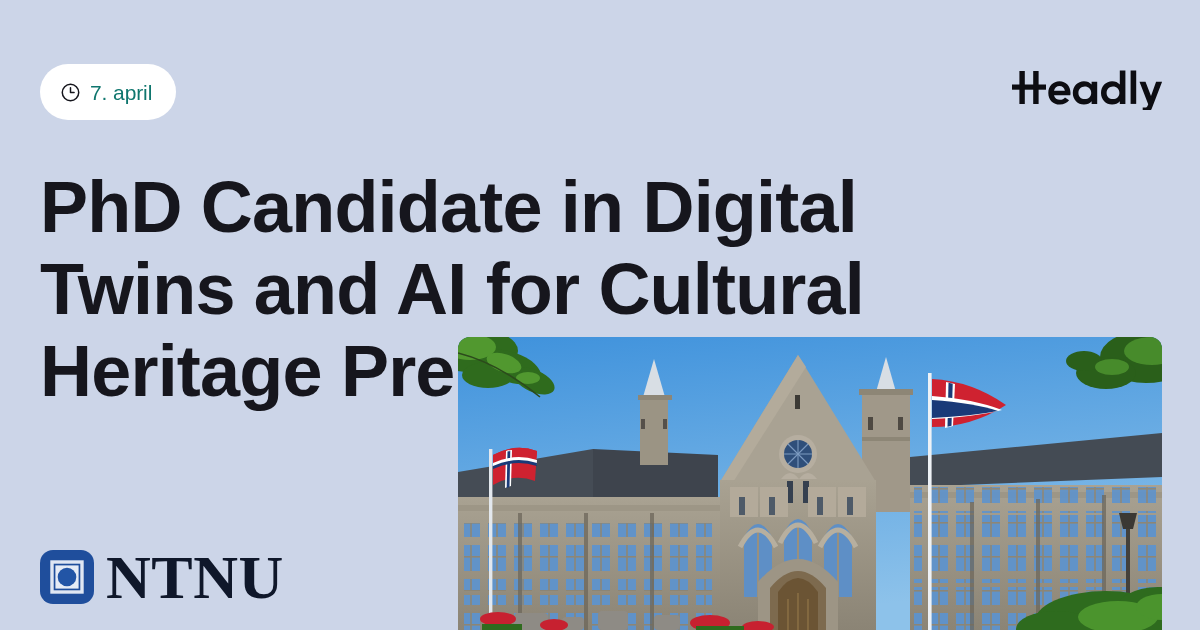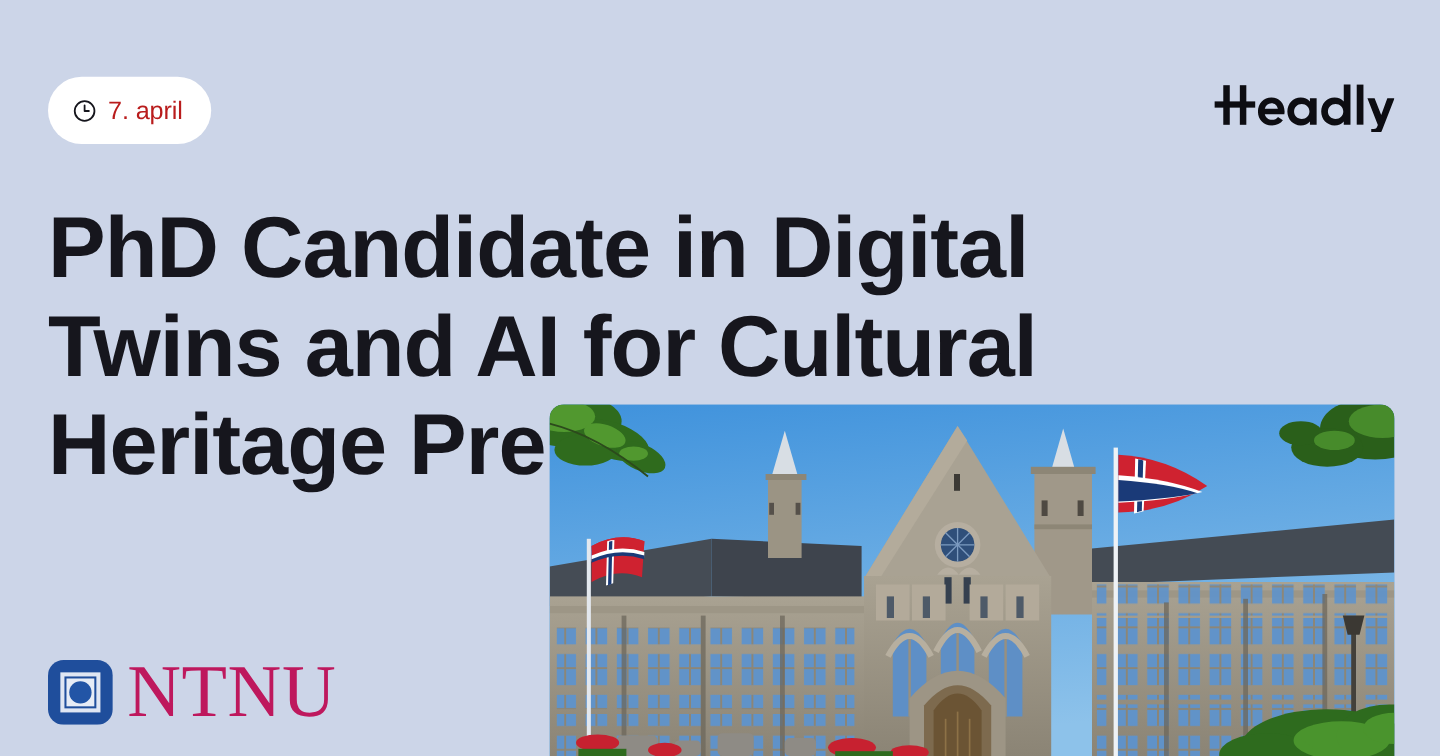--- a/index.html
+++ b/index.html
@@ -40,21 +40,21 @@
   }
   .clock-icon {
     width: 21px;
     height: 21px;
     flex: 0 0 auto;
     display: block;
   }
   .date-text {
     font-size: 21px;
     line-height: 1;
-    color: #b91c1c;
+    color: #0f766e;
     letter-spacing: -0.1px;
     white-space: nowrap;
   }
 
   
   .brand {
     position: absolute;
     right: 38px;
     top: 66px;
     height: 44px;
@@ -84,23 +84,23 @@
     top: 546px;
     display: flex;
     align-items: center;
     gap: 12px;
   }
   .ntnu-mark { width: 54px; height: 54px; display: block; }
   .ntnu-word {
     font-family: "Liberation Serif", serif;
     font-size: 62px;
     line-height: 1;
-    color: #be185d;
+    color: #0f172a;
     letter-spacing: 0.5px;
-    font-weight: 400;
+    font-weight: 700;
   }
 
   
   .photo {
     position: absolute;
     left: 458px;
     top: 337px;
     width: 704px;
     height: 293px;
     border-radius: 12px 12px 0 0;

